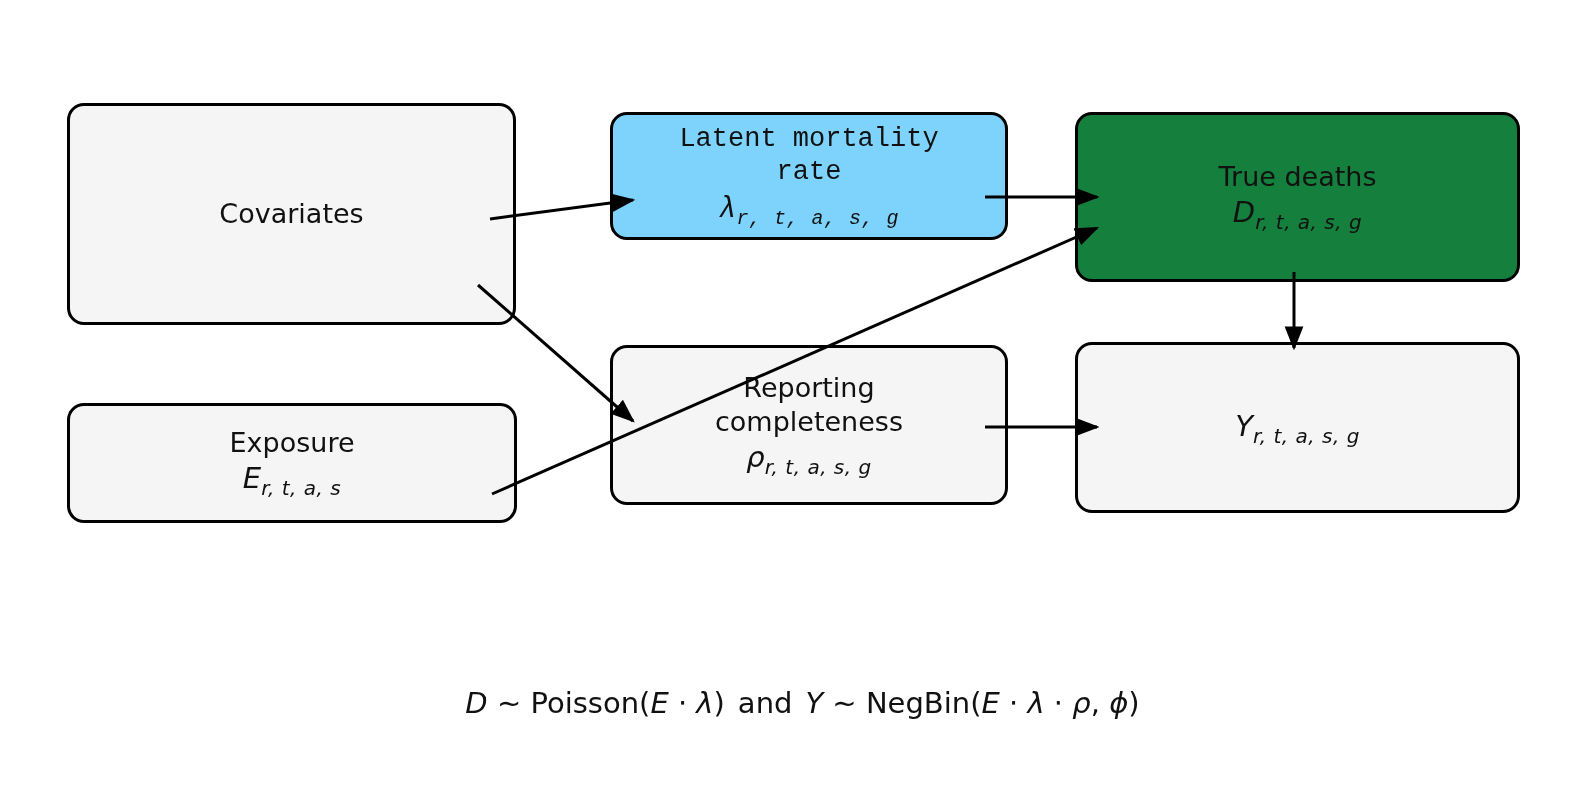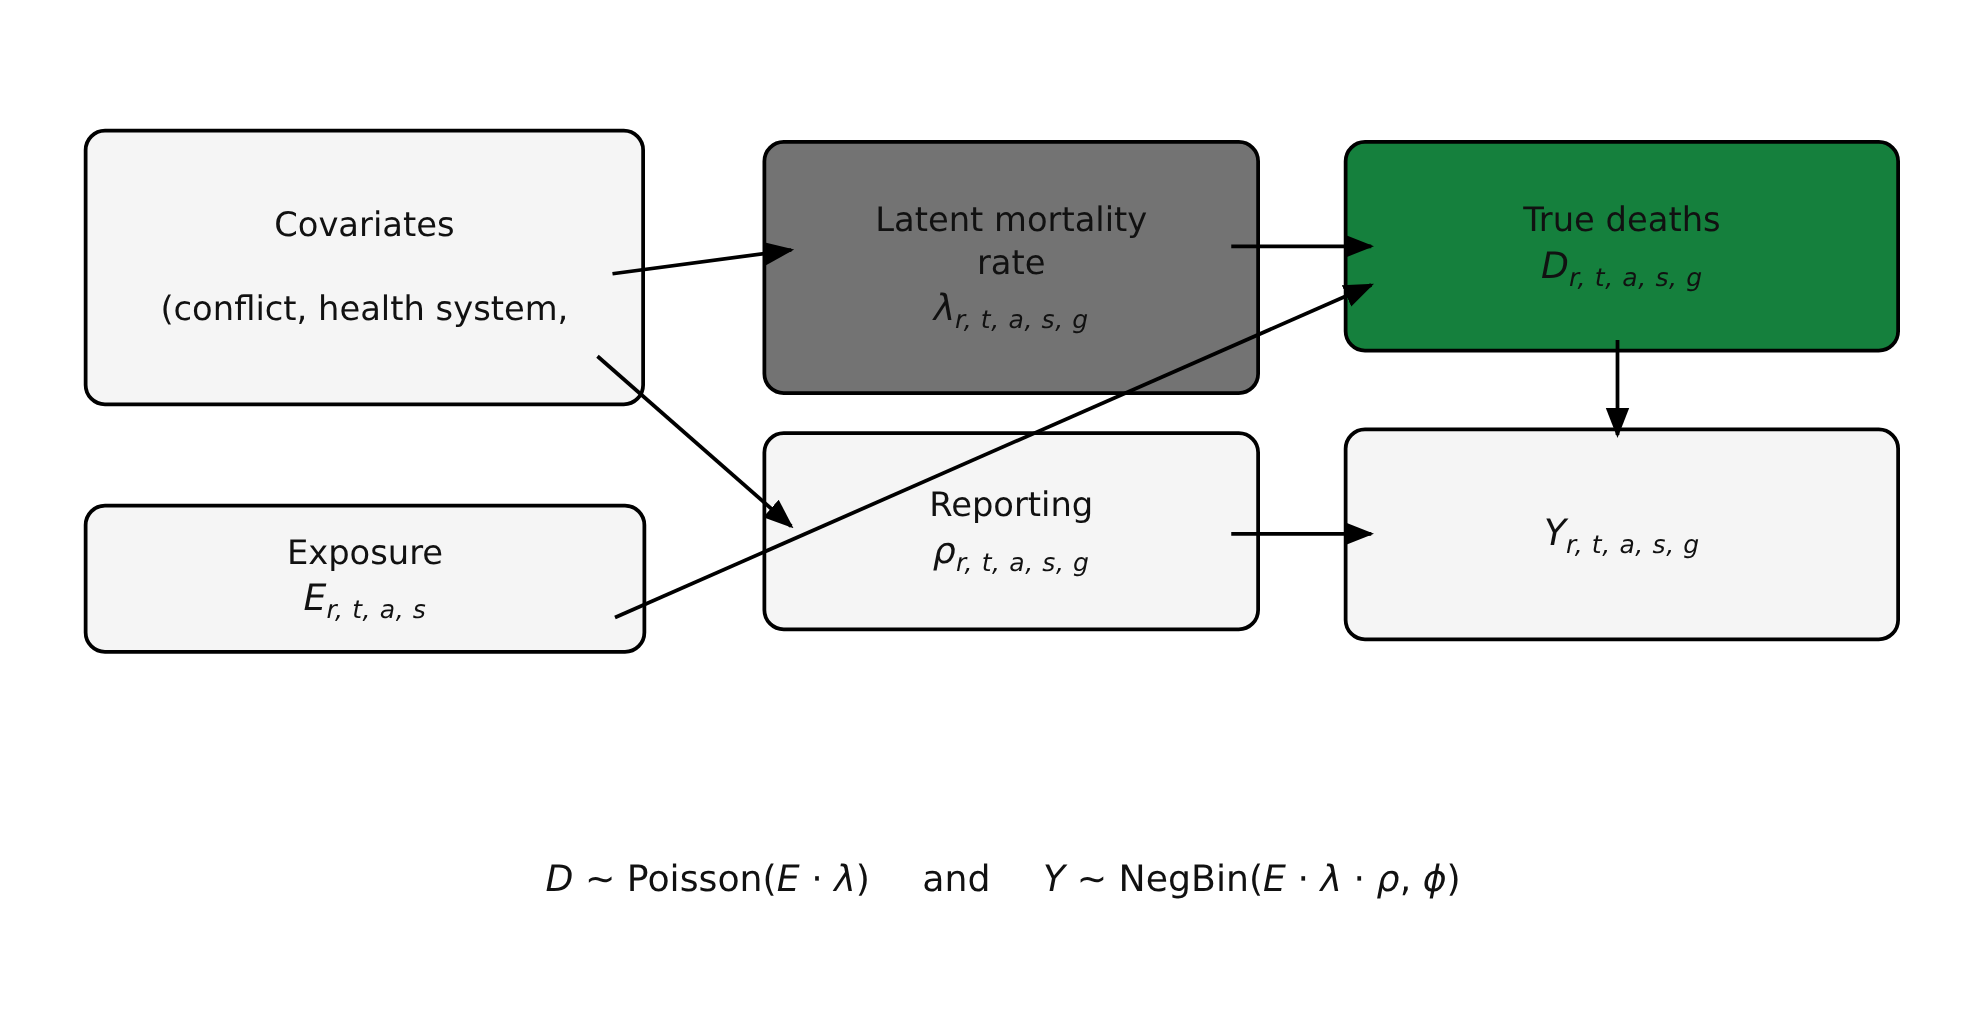--- a/index.html
+++ b/index.html
@@ -49,46 +49,46 @@
     position: absolute;
     left: 8px;
     top: 684px;
     width: 1589px;
     text-align: center;
     font-size: 29px;
     line-height: 38px;
     white-space: nowrap;
   }
   #formula .it { font-style: italic; }
-  #formula .gap { margin: 0 42px; }
+  #formula .gap { margin: 0 13px; }
 </style>
 </head>
 <body>
 
 <div id="canvas">
   <div id="nodes">
       <div class="node" style="left: 67px; top: 103px; width: 449px; height: 222px; background: rgb(245, 245, 245); border-color: rgb(0, 0, 0); gap: 33px;">
         <div class="node-line">Covariates</div>
-        <div class="node-line">(conflict, health system,</div>
       </div>
-      <div class="node" style="left: 610px; top: 112px; width: 398px; height: 204px; background: #737373; border-color: rgb(0, 0, 0);">
+      <div class="node" style="left: 610px; top: 112px; width: 398px; height: 128px; background: #7dd3fc; border-color: rgb(0, 0, 0); font-family: Liberation Mono, monospace;">
         <div class="node-line">Latent mortality</div>
         <div class="node-line">rate</div>
         <div class="math-line"><span>λ</span><sub>r, t, a, s, g</sub></div>
       </div>
       <div class="node" style="left: 1075px; top: 112px; width: 445px; height: 170px; background: #15803d; border-color: rgb(0, 0, 0);">
         <div class="node-line">True deaths</div>
         <div class="math-line"><span>D</span><sub>r, t, a, s, g</sub></div>
       </div>
       <div class="node" style="left: 67px; top: 403px; width: 450px; height: 120px; background: rgb(245, 245, 245); border-color: rgb(0, 0, 0);">
         <div class="node-line">Exposure</div>
         <div class="math-line"><span>E</span><sub>r, t, a, s</sub></div>
       </div>
       <div class="node" style="left: 610px; top: 345px; width: 398px; height: 160px; background: rgb(245, 245, 245); border-color: rgb(0, 0, 0);">
         <div class="node-line">Reporting</div>
+        <div class="node-line">completeness</div>
         <div class="math-line"><span>ρ</span><sub>r, t, a, s, g</sub></div>
       </div>
       <div class="node" style="left: 1075px; top: 342px; width: 445px; height: 171px; background: rgb(245, 245, 245); border-color: rgb(0, 0, 0);">
         <div class="math-line"><span>Y</span><sub>r, t, a, s, g</sub></div>
       </div>
     </div>
 
   <svg id="arrows" width="1589" height="810" viewBox="0 0 1589 810" xmlns="http://www.w3.org/2000/svg">
     <defs>
       <marker id="arrowhead" viewBox="0 0 10 10" refX="9" refY="5" markerWidth="8" markerHeight="8" orient="auto-start-reverse">

